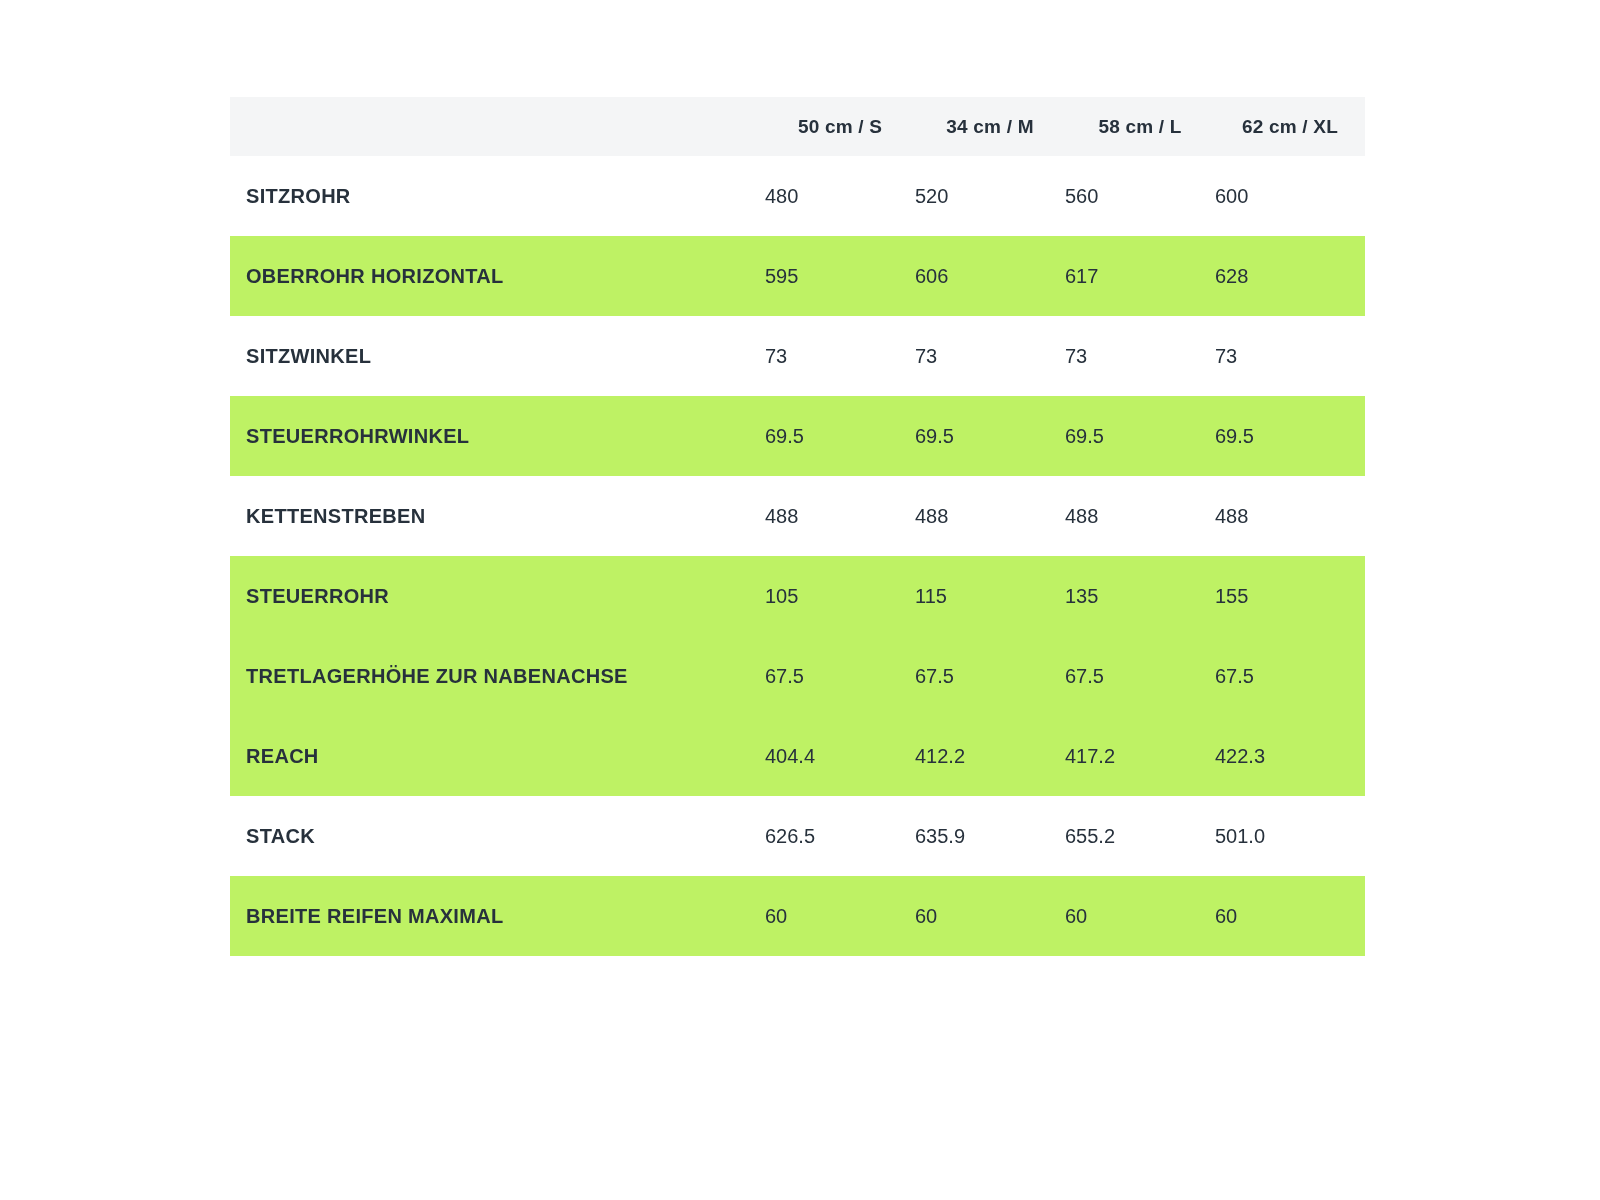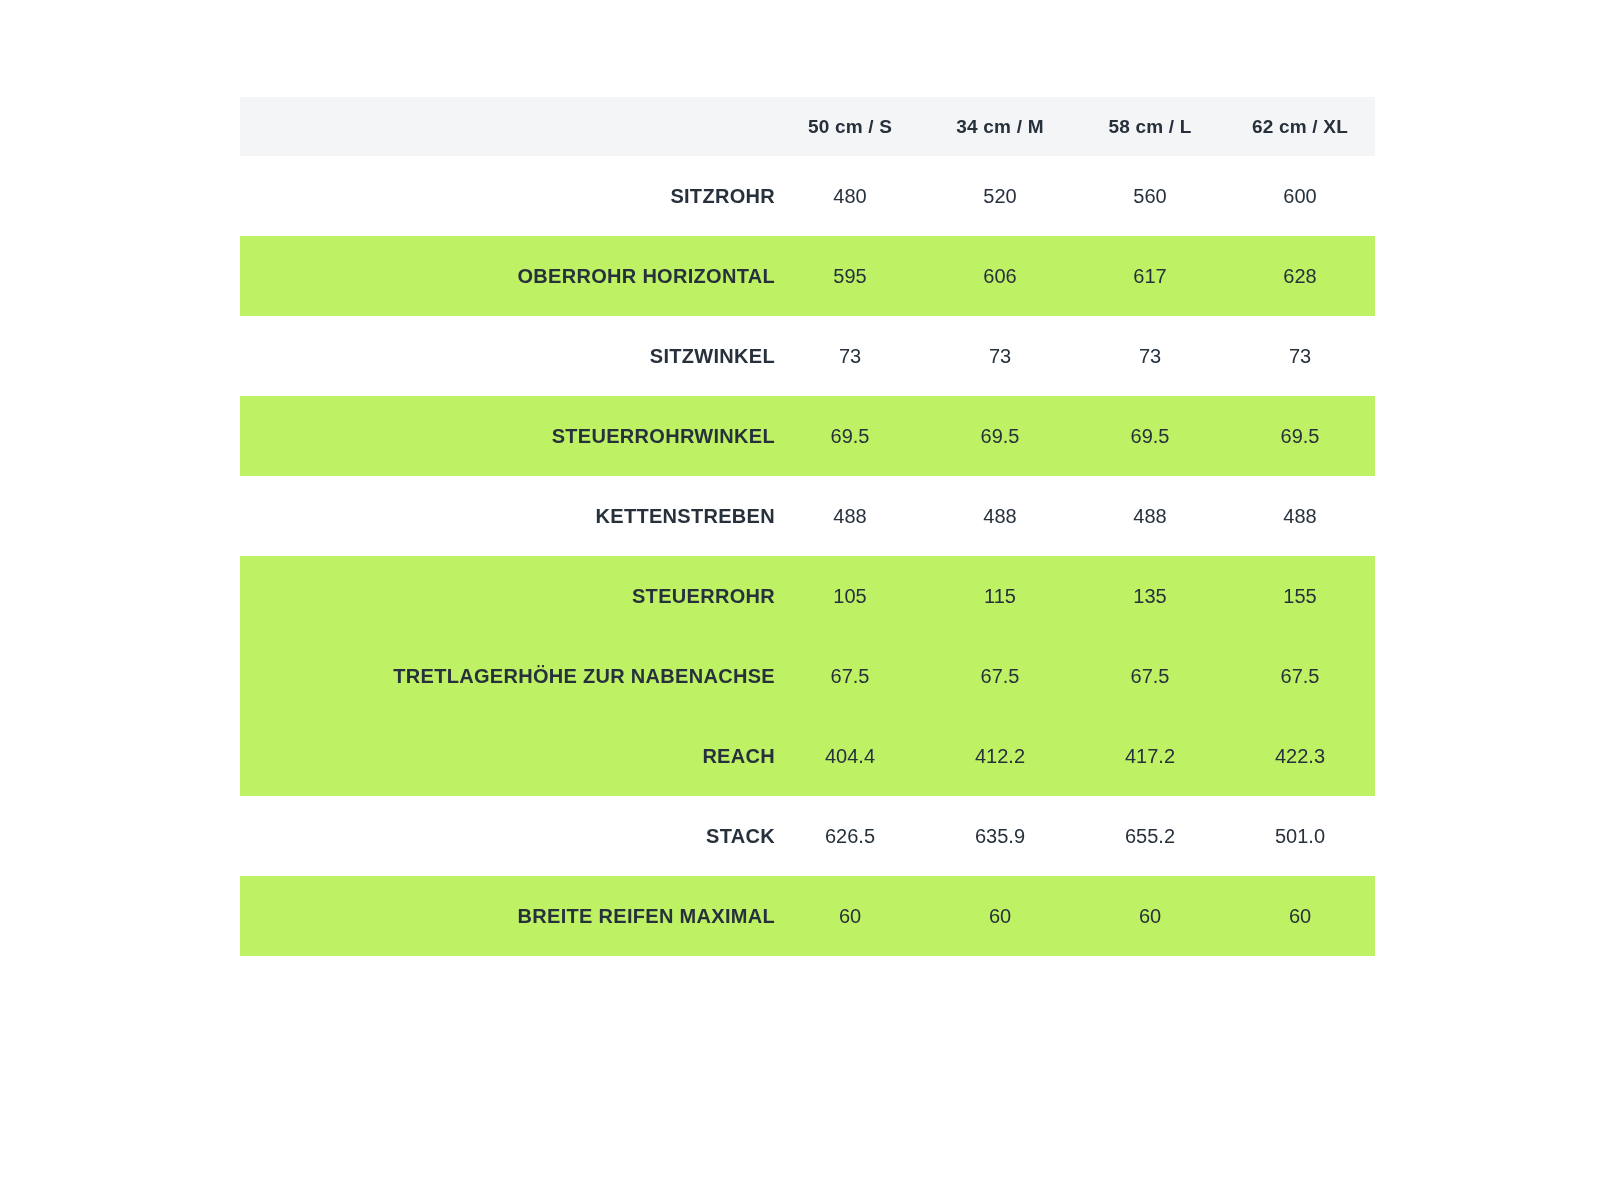--- a/index.html
+++ b/index.html
@@ -12,21 +12,21 @@
   }
   .page {
     width: 1600px;
     height: 1200px;
     position: relative;
     background: #ffffff;
     box-sizing: border-box;
   }
   .table-wrap {
     position: absolute;
-    left: 240px;
+    left: 230px;
     top: 97px;
     width: 1135px;
   }
   table.geometry {
     border-collapse: collapse;
     width: 1135px;
     table-layout: fixed;
   }
   table.geometry col.label-col { width: 535px; }
   table.geometry col.size-col  { width: 150px; }
@@ -43,25 +43,24 @@
   }
   thead th.label-head {
     text-align: left;
     padding-left: 16px;
   }
   tbody td {
     height: 80px;
     padding: 0;
     color: #27313c;
     font-size: 20px;
-    text-align: center;
     vertical-align: middle;
   }
   tbody td.row-label {
-    text-align: right;
+    text-align: left;
     padding-left: 16px;
     font-weight: bold;
     font-size: 20px;
     letter-spacing: 0.3px;
   }
   tbody tr.odd-row td { background: #ffffff; }
   tbody tr.even-row td { background: #bef264; }
 </style>
 </head>
 <body>

